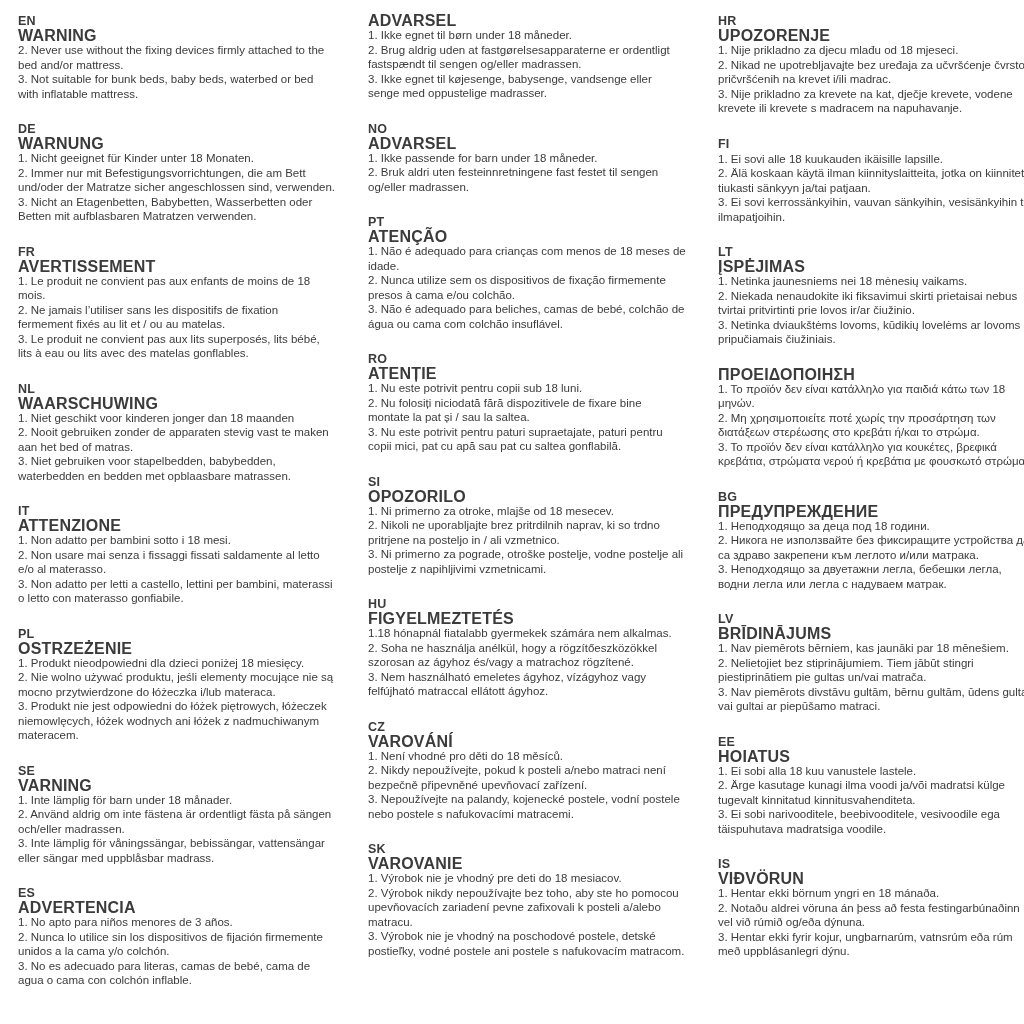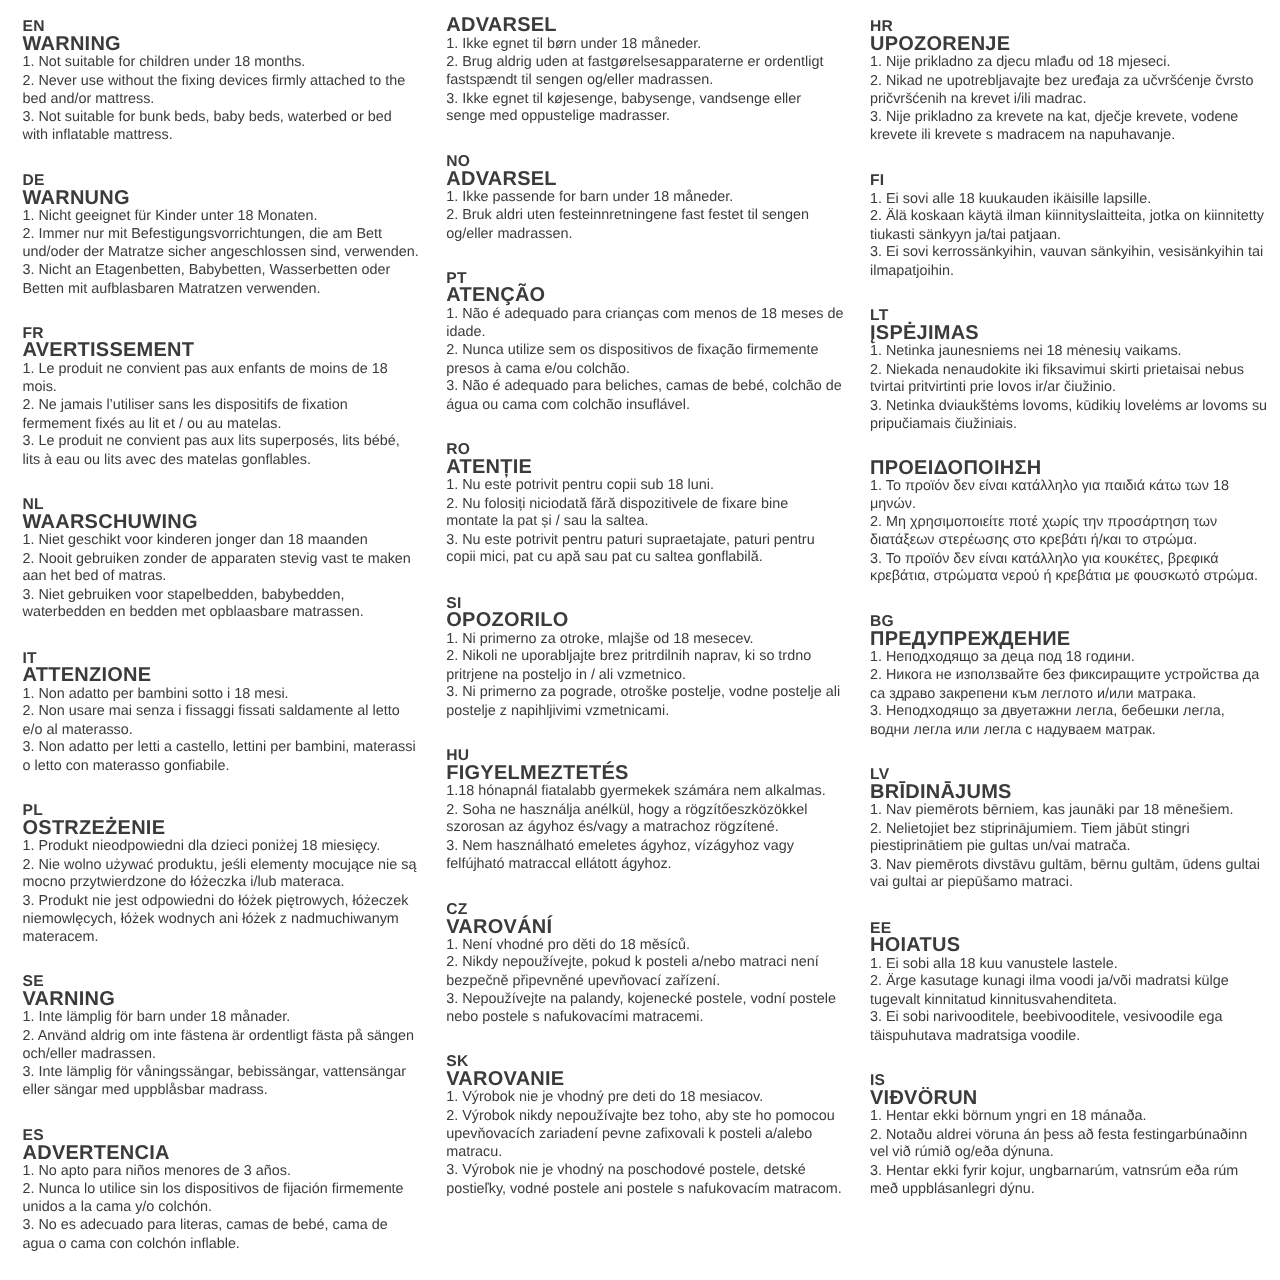--- a/index.html
+++ b/index.html
@@ -13,21 +13,21 @@
     overflow: hidden;
     font-family: "Liberation Sans", "DejaVu Sans", sans-serif;
     color: #3b3b3b;
   }
   .page {
     box-sizing: border-box;
     width: 884px;
     height: 1024px;
     padding: 14px 20px 10px 18px;
     display: flex;
-    gap: 21px;
+    gap: 32px;
   }
   .column {
     width: 318px;
     flex: 0 0 318px;
     display: flex;
     flex-direction: column;
   }
   .lang-block {
     margin-bottom: 21px;
   }
@@ -51,21 +51,20 @@
   }
 </style>
 </head>
 <body>
 
 <div class="page">
   <div class="column">
       <div class="lang-block">
         <div class="lang-code">EN</div>
         <div class="lang-heading">WARNING</div>
-        <p class="lang-item">1. Not suitable for children under 18 months.</p>
         <p class="lang-item">2. Never use without the fixing devices firmly attached to the bed and/or mattress.</p>
         <p class="lang-item">3. Not suitable for bunk beds, baby beds, waterbed or bed with inflatable mattress.</p>
       </div>
       <div class="lang-block">
         <div class="lang-code">DE</div>
         <div class="lang-heading">WARNUNG</div>
         <p class="lang-item">1. Nicht geeignet für Kinder unter 18 Monaten.</p>
         <p class="lang-item">2. Immer nur mit Befestigungsvorrichtungen, die am Bett und/oder der Matratze sicher angeschlossen sind, verwenden.</p>
         <p class="lang-item">3. Nicht an Etagenbetten, Babybetten, Wasserbetten oder Betten mit aufblasbaren Matratzen verwenden.</p>
       </div>

